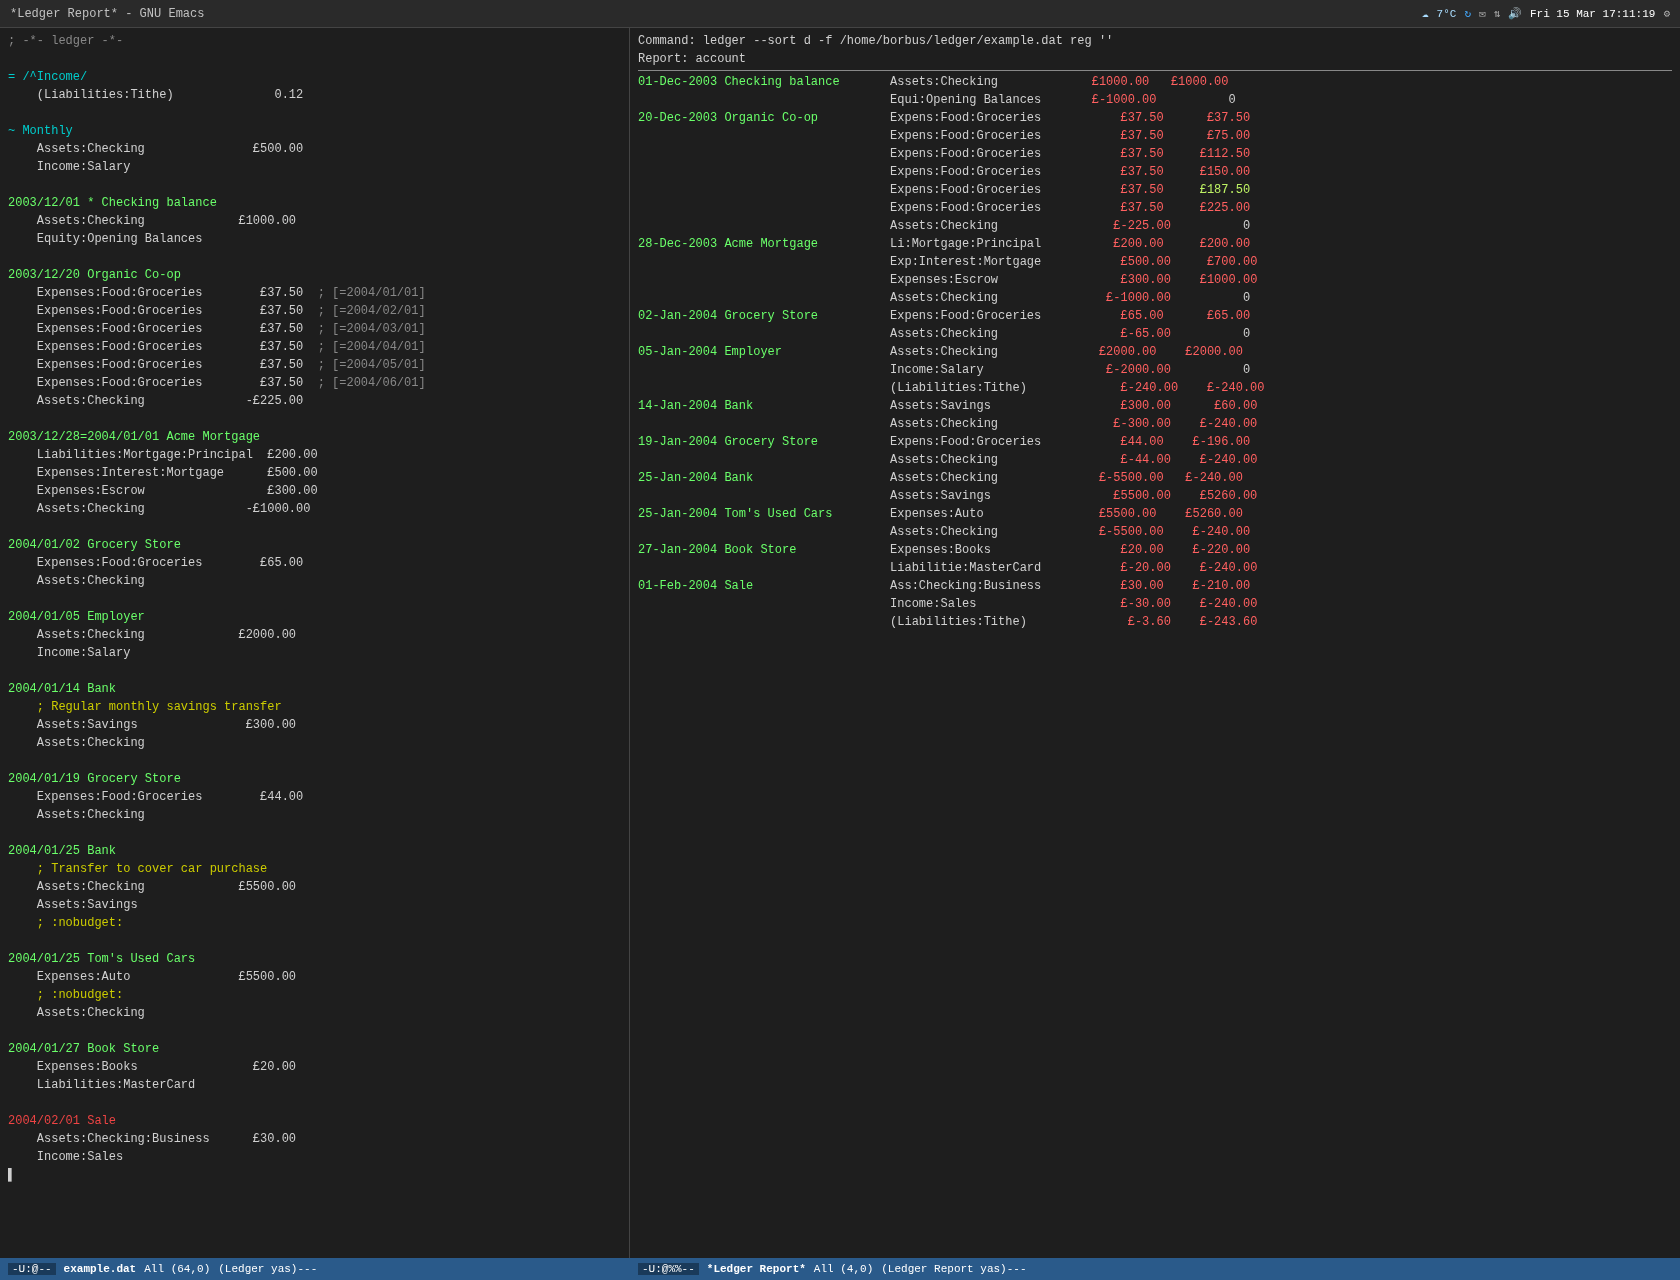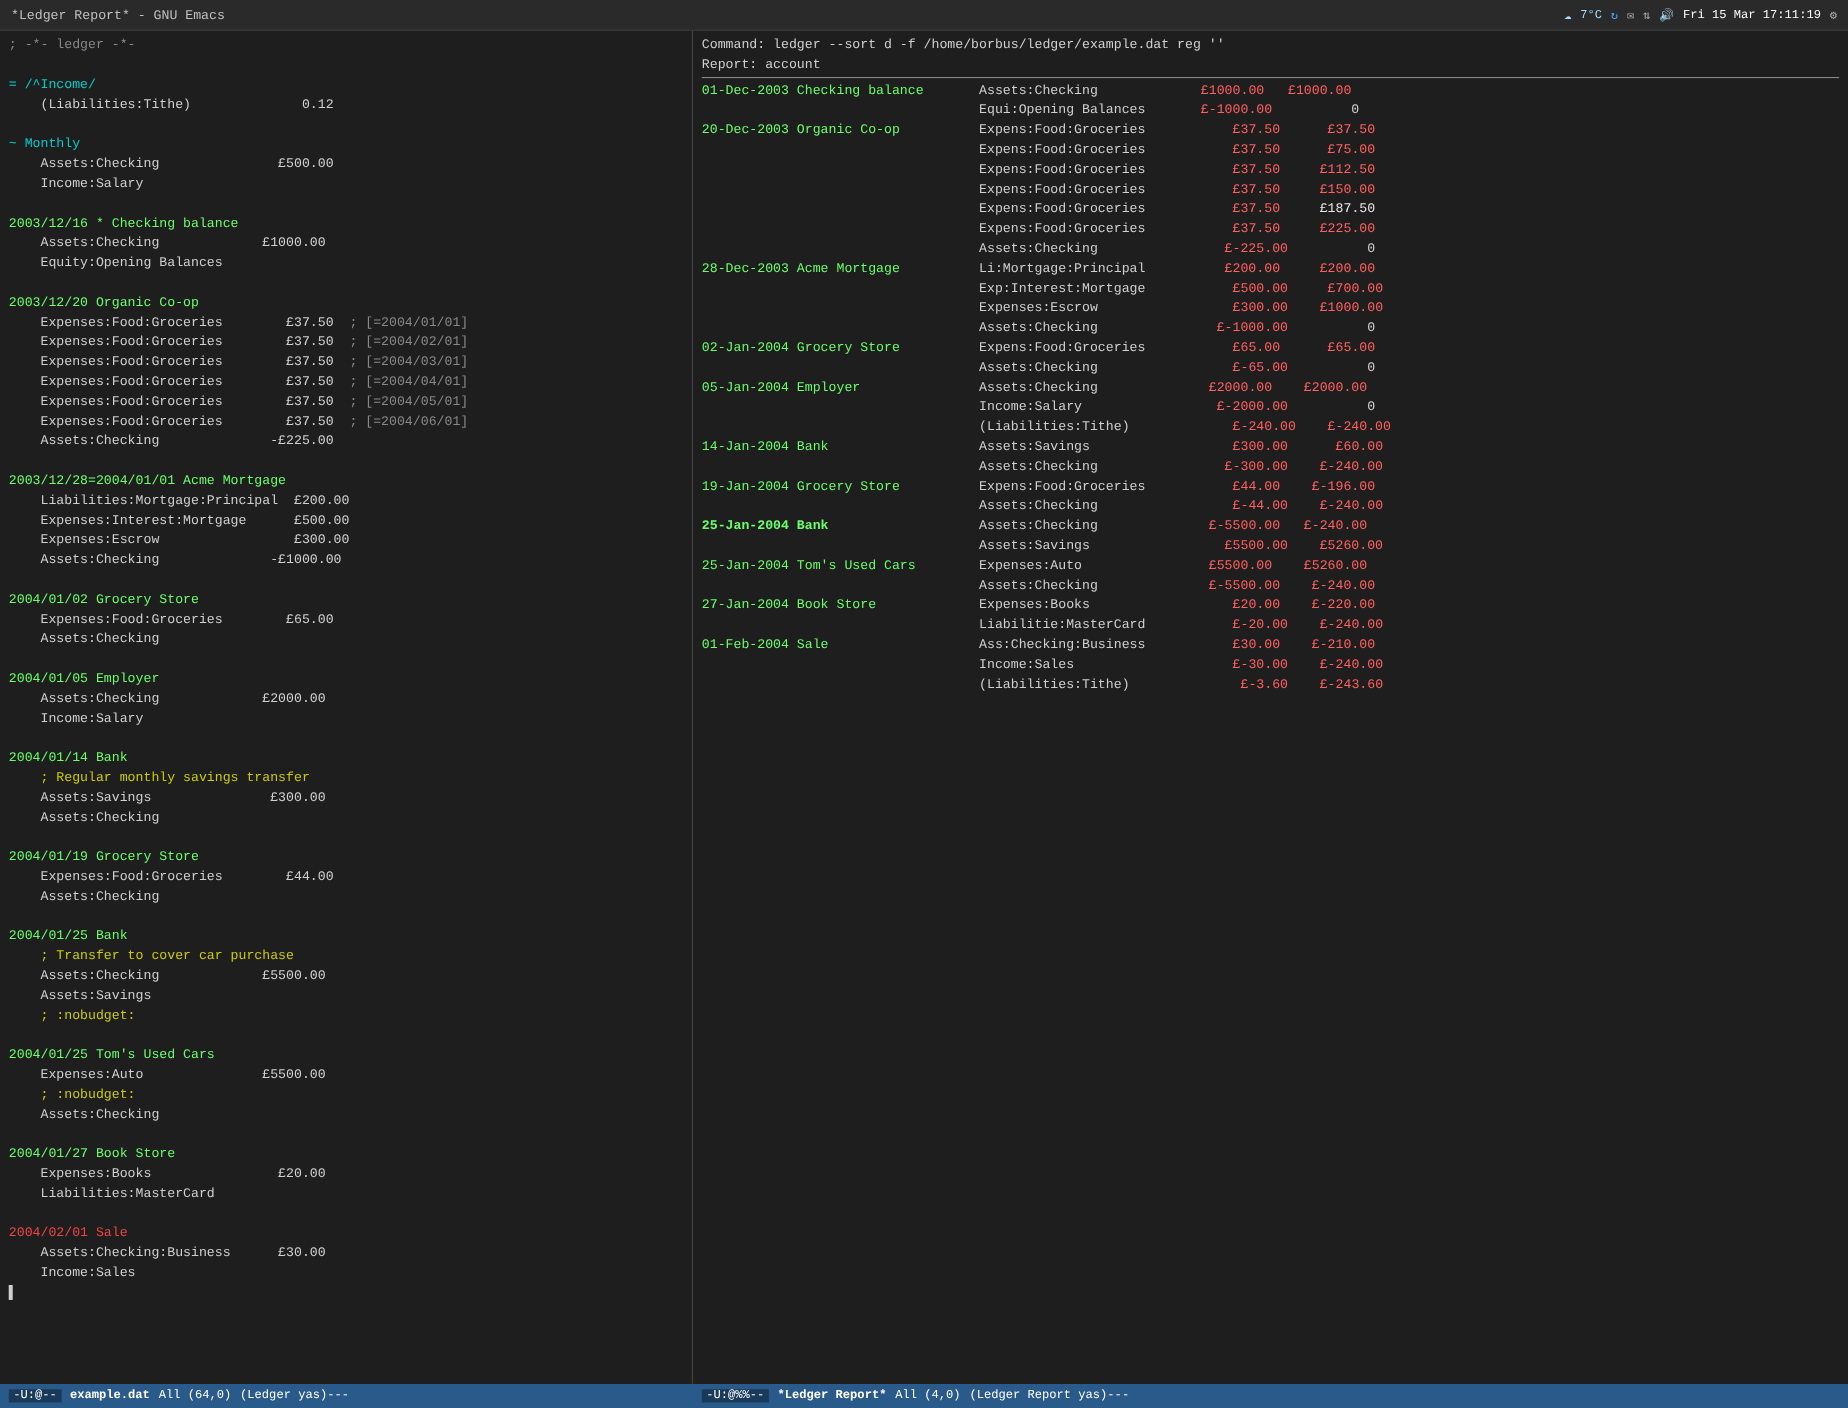--- a/index.html
+++ b/index.html
@@ -105,21 +105,21 @@
     <div>
       <pre id="left-text"><span style="color:#888888;">; -*- ledger -*-</span>
 
 <span style="color:#00cccc;">= /^Income/</span>
 <span style="color:#d0d0d0;">    (Liabilities:Tithe)              0.12</span>
 
 <span style="color:#00cccc;">~ Monthly</span>
 <span style="color:#d0d0d0;">    Assets:Checking               £500.00</span>
 <span style="color:#d0d0d0;">    Income:Salary</span>
 
-<span style="color:#6aff6a;">2003/12/16 * Checking balance</span>
+<span style="color:#6aff6a;">2003/12/01 * Checking balance</span>
 <span style="color:#d0d0d0;">    Assets:Checking             £1000.00</span>
 <span style="color:#d0d0d0;">    Equity:Opening Balances</span>
 
 <span style="color:#6aff6a;">2003/12/20 Organic Co-op</span>
 <span style="color:#d0d0d0;">    Expenses:Food:Groceries        £37.50  <span style="color:#888888;">; [=2004/01/01]</span></span>
 <span style="color:#d0d0d0;">    Expenses:Food:Groceries        £37.50  <span style="color:#888888;">; [=2004/02/01]</span></span>
 <span style="color:#d0d0d0;">    Expenses:Food:Groceries        £37.50  <span style="color:#888888;">; [=2004/03/01]</span></span>
 <span style="color:#d0d0d0;">    Expenses:Food:Groceries        £37.50  <span style="color:#888888;">; [=2004/04/01]</span></span>
 <span style="color:#d0d0d0;">    Expenses:Food:Groceries        £37.50  <span style="color:#888888;">; [=2004/05/01]</span></span>
 <span style="color:#d0d0d0;">    Expenses:Food:Groceries        £37.50  <span style="color:#888888;">; [=2004/06/01]</span></span>
@@ -175,37 +175,37 @@
       <div>Command: ledger --sort d -f /home/borbus/ledger/example.dat reg ''</div>
       <div>Report: account</div>
     </div>
     <div class="right-separator"></div>
     <pre><span style="color:#d0d0d0;"><span style="color:#6aff6a;">01-Dec-2003 Checking balance     </span>  Assets:Checking             <span style="color:#ff6060;">£1000.00</span>   <span style="color:#ff6060;">£1000.00</span></span>
 <span style="color:#d0d0d0;">                                   Equi:Opening Balances       <span style="color:#ff6060;">£-1000.00</span>          <span style="color:#d0d0d0;">0</span></span>
 <span style="color:#d0d0d0;"><span style="color:#6aff6a;">20-Dec-2003 Organic Co-op        </span>  Expens:Food:Groceries           <span style="color:#ff6060;">£37.50</span>      <span style="color:#ff6060;">£37.50</span></span>
 <span style="color:#d0d0d0;">                                   Expens:Food:Groceries           <span style="color:#ff6060;">£37.50</span>      <span style="color:#ff6060;">£75.00</span></span>
 <span style="color:#d0d0d0;">                                   Expens:Food:Groceries           <span style="color:#ff6060;">£37.50</span>     <span style="color:#ff6060;">£112.50</span></span>
 <span style="color:#d0d0d0;">                                   Expens:Food:Groceries           <span style="color:#ff6060;">£37.50</span>     <span style="color:#ff6060;">£150.00</span></span>
-<span style="color:#d0d0d0;">                                   Expens:Food:Groceries           <span style="color:#ff6060;">£37.50</span>     <span style="color:#e5e5e5;">£187.50</span></span>
+<span style="color:#d0d0d0;">                                   Expens:Food:Groceries           <span style="color:#ff6060;">£37.50</span>     <span style="color:#bef264;">£187.50</span></span>
 <span style="color:#d0d0d0;">                                   Expens:Food:Groceries           <span style="color:#ff6060;">£37.50</span>     <span style="color:#ff6060;">£225.00</span></span>
 <span style="color:#d0d0d0;">                                   Assets:Checking                <span style="color:#ff6060;">£-225.00</span>          <span style="color:#d0d0d0;">0</span></span>
 <span style="color:#d0d0d0;"><span style="color:#6aff6a;">28-Dec-2003 Acme Mortgage        </span>  Li:Mortgage:Principal          <span style="color:#ff6060;">£200.00</span>     <span style="color:#ff6060;">£200.00</span></span>
 <span style="color:#d0d0d0;">                                   Exp:Interest:Mortgage           <span style="color:#ff6060;">£500.00</span>     <span style="color:#ff6060;">£700.00</span></span>
 <span style="color:#d0d0d0;">                                   Expenses:Escrow                 <span style="color:#ff6060;">£300.00</span>    <span style="color:#ff6060;">£1000.00</span></span>
 <span style="color:#d0d0d0;">                                   Assets:Checking               <span style="color:#ff6060;">£-1000.00</span>          <span style="color:#d0d0d0;">0</span></span>
 <span style="color:#d0d0d0;"><span style="color:#6aff6a;">02-Jan-2004 Grocery Store        </span>  Expens:Food:Groceries           <span style="color:#ff6060;">£65.00</span>      <span style="color:#ff6060;">£65.00</span></span>
 <span style="color:#d0d0d0;">                                   Assets:Checking                 <span style="color:#ff6060;">£-65.00</span>          <span style="color:#d0d0d0;">0</span></span>
 <span style="color:#d0d0d0;"><span style="color:#6aff6a;">05-Jan-2004 Employer             </span>  Assets:Checking              <span style="color:#ff6060;">£2000.00</span>    <span style="color:#ff6060;">£2000.00</span></span>
 <span style="color:#d0d0d0;">                                   Income:Salary                 <span style="color:#ff6060;">£-2000.00</span>          <span style="color:#d0d0d0;">0</span></span>
 <span style="color:#d0d0d0;">                                   (Liabilities:Tithe)             <span style="color:#ff6060;">£-240.00</span>    <span style="color:#ff6060;">£-240.00</span></span>
 <span style="color:#d0d0d0;"><span style="color:#6aff6a;">14-Jan-2004 Bank                 </span>  Assets:Savings                  <span style="color:#ff6060;">£300.00</span>      <span style="color:#ff6060;">£60.00</span></span>
 <span style="color:#d0d0d0;">                                   Assets:Checking                <span style="color:#ff6060;">£-300.00</span>    <span style="color:#ff6060;">£-240.00</span></span>
 <span style="color:#d0d0d0;"><span style="color:#6aff6a;text-align:right;">19-Jan-2004 Grocery Store        </span>  Expens:Food:Groceries           <span style="color:#ff6060;">£44.00</span>    <span style="color:#ff6060;">£-196.00</span></span>
 <span style="color:#d0d0d0;">                                   Assets:Checking                 <span style="color:#ff6060;">£-44.00</span>    <span style="color:#ff6060;">£-240.00</span></span>
-<span style="color:#d0d0d0;"><span style="color:#6aff6a;font-weight:bold;">25-Jan-2004 Bank                 </span>  Assets:Checking              <span style="color:#ff6060;">£-5500.00</span>   <span style="color:#ff6060;">£-240.00</span></span>
+<span style="color:#d0d0d0;"><span style="color:#6aff6a;">25-Jan-2004 Bank                 </span>  Assets:Checking              <span style="color:#ff6060;">£-5500.00</span>   <span style="color:#ff6060;">£-240.00</span></span>
 <span style="color:#d0d0d0;">                                   Assets:Savings                 <span style="color:#ff6060;">£5500.00</span>    <span style="color:#ff6060;">£5260.00</span></span>
 <span style="color:#d0d0d0;"><span style="color:#6aff6a;">25-Jan-2004 Tom's Used Cars      </span>  Expenses:Auto                <span style="color:#ff6060;">£5500.00</span>    <span style="color:#ff6060;">£5260.00</span></span>
 <span style="color:#d0d0d0;">                                   Assets:Checking              <span style="color:#ff6060;">£-5500.00</span>    <span style="color:#ff6060;">£-240.00</span></span>
 <span style="color:#d0d0d0;"><span style="color:#6aff6a;">27-Jan-2004 Book Store           </span>  Expenses:Books                  <span style="color:#ff6060;">£20.00</span>    <span style="color:#ff6060;">£-220.00</span></span>
 <span style="color:#d0d0d0;">                                   Liabilitie:MasterCard           <span style="color:#ff6060;">£-20.00</span>    <span style="color:#ff6060;">£-240.00</span></span>
 <span style="color:#d0d0d0;"><span style="color:#6aff6a;">01-Feb-2004 Sale                 </span>  Ass:Checking:Business           <span style="color:#ff6060;">£30.00</span>    <span style="color:#ff6060;">£-210.00</span></span>
 <span style="color:#d0d0d0;">                                   Income:Sales                    <span style="color:#ff6060;">£-30.00</span>    <span style="color:#ff6060;">£-240.00</span></span>
 <span style="color:#d0d0d0;">                                   (Liabilities:Tithe)              <span style="color:#ff6060;">£-3.60</span>    <span style="color:#ff6060;">£-243.60</span></span></pre>
   </div>
 </div>

